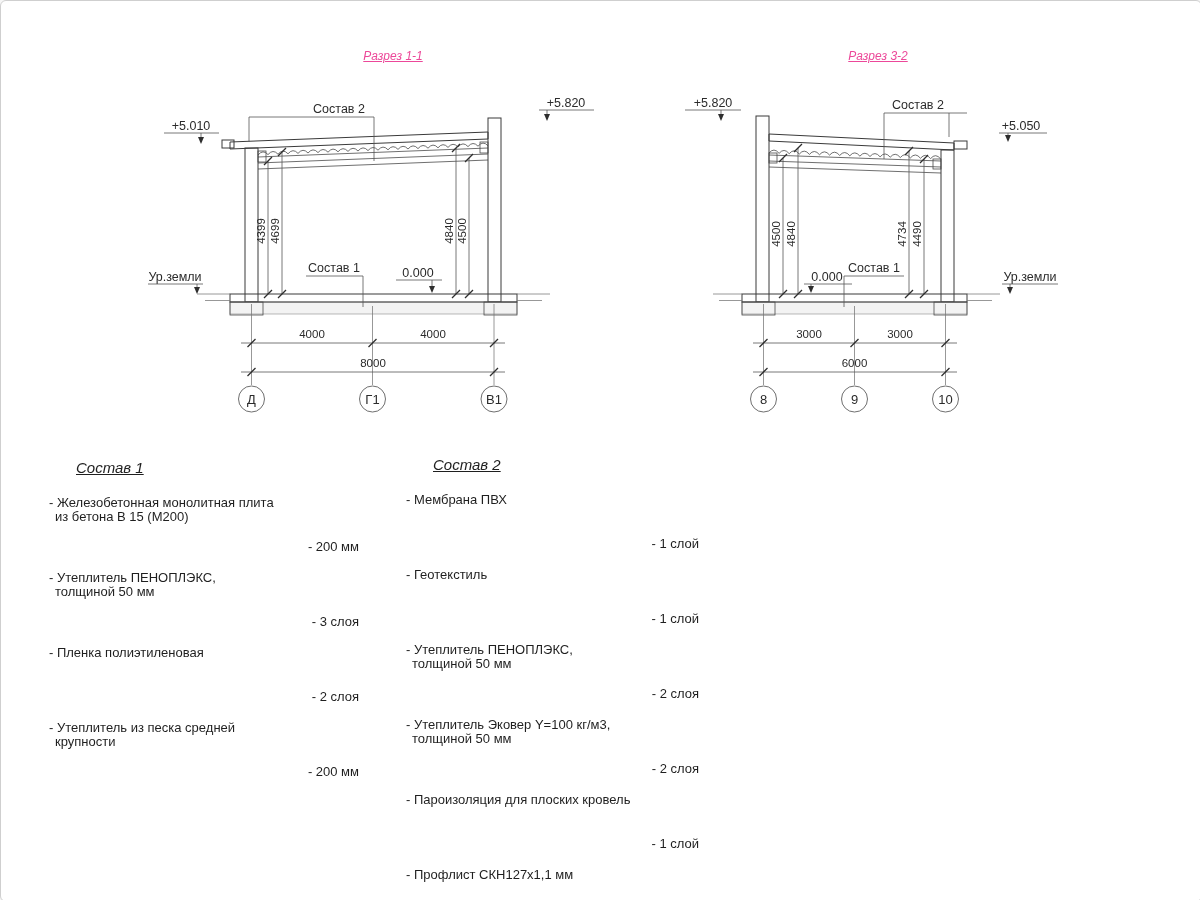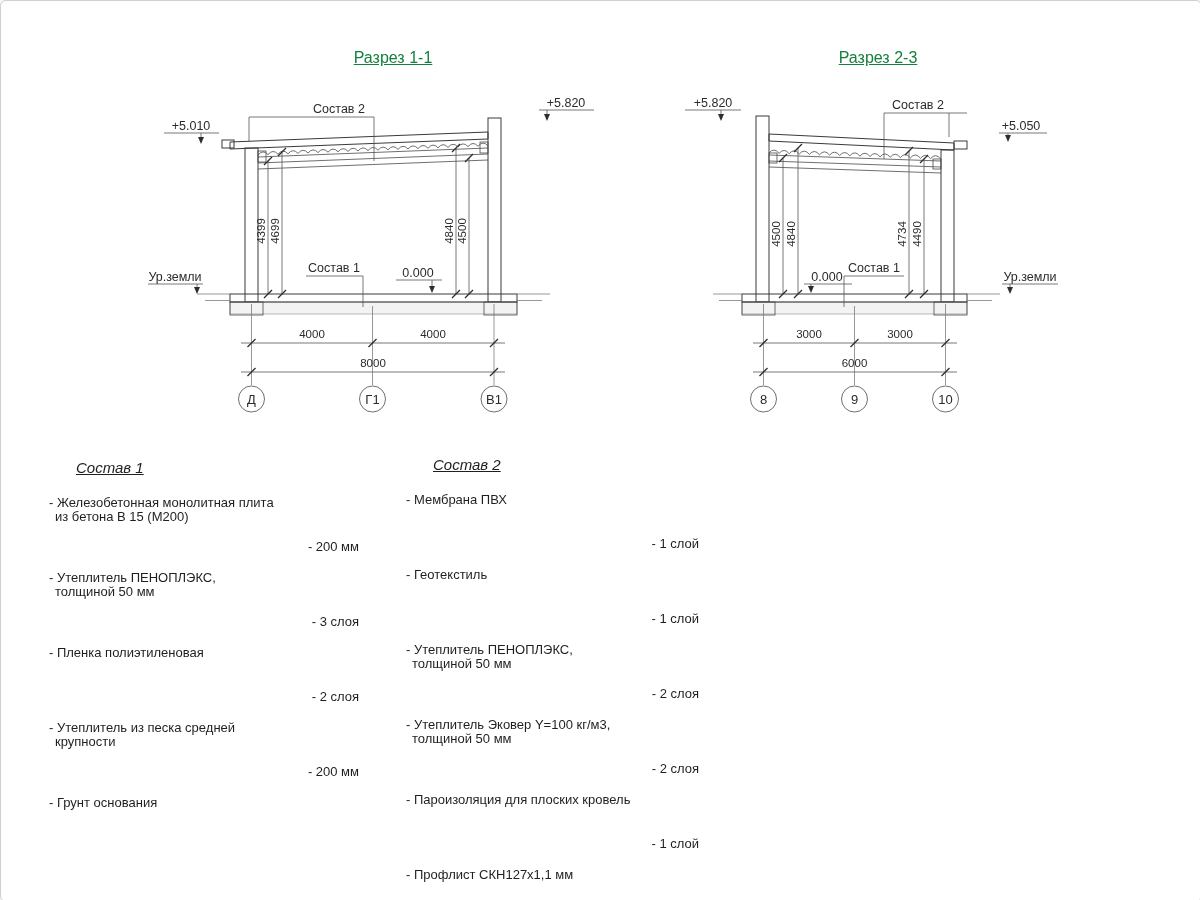--- a/index.html
+++ b/index.html
@@ -1,20 +1,20 @@
 <!DOCTYPE html>
 <html><head>
 <meta charset="utf-8">
 <style>
   html,body{margin:0;padding:0;background:#f6f6f6;}
   .canvas{position:relative;width:1200px;height:900px;background:#ffffff;
           border:1px solid #cfcfcf;border-radius:6px;overflow:hidden;
           font-family:"Liberation Sans",sans-serif;color:#262626;}
-  .dwg-title{position:absolute;transform:translateX(-50%);
-             font-size:16px;font-weight:500;text-decoration:underline;color:#15803d;white-space:nowrap;}
+  .dwg-title{position:absolute;transform:translateX(-50%);font-style:italic;
+             font-size:12px;font-weight:500;text-decoration:underline;color:#ec4899;white-space:nowrap;}
   .dwg{position:absolute;}
   
   .comp{position:absolute;font-size:13px;color:#1f1f1f;}
   .comp-head{font-style:italic;font-size:15px;font-weight:500;text-decoration:underline;
              margin:0 0 19px 27px;line-height:18px;white-space:nowrap;}
   .comp-row{display:flex;justify-content:space-between;
             margin-bottom:17px;line-height:14px;}
   .comp-text{max-width:240px;}
   .comp-text .l2{padding-left:6px;}
   .comp-val{white-space:nowrap;padding-left:8px;margin-top:44px;}
@@ -32,21 +32,21 @@
 </style>
 </head>
 <body>
 
 <div class="canvas">
 
   <div class="dwg-title" style="left:392px;top:48px">
     <span>Разрез 1-1</span>
   </div>
   <div class="dwg-title" style="left:877px;top:48px">
-    <span>Разрез 2-3</span>
+    <span>Разрез 3-2</span>
   </div>
 
   <svg class="dwg" style="left:130px;top:85px" width="470" height="330" viewBox="130 85 470 330">
     <defs>
       <pattern id="wl" width="5" height="5" patternUnits="userSpaceOnUse" patternTransform="rotate(45)">
         <rect width="5" height="5" fill="#e6e6e6"></rect>
           <line x1="0" y1="0" x2="0" y2="5" stroke="#6f6f6f" stroke-width="1.3"></line>
       </pattern>
       <pattern id="rl" width="3.2" height="3.2" patternUnits="userSpaceOnUse" patternTransform="rotate(45)">
         <rect width="3.2" height="3.2" fill="#dedede"></rect>
@@ -269,27 +269,20 @@
       </div>
       <div class="comp-val">-  2 слоя</div>
     </div>
     <div class="comp-row">
       <div class="comp-text">
         <div>- Утеплитель из песка средней</div>
         <div class="l2">крупности</div>
       </div>
       <div class="comp-val">- 200 мм</div>
     </div>
-    <div class="comp-row">
-      <div class="comp-text">
-        <div>- Грунт основания</div>
-        <div class="l2"></div>
-      </div>
-      <div class="comp-val"></div>
-    </div>
   </div>
 
   <div class="comp" style="left:405px;top:455px;width:293px">
     <div class="comp-head">Состав 2</div>
 
     <div class="comp-row">
       <div class="comp-text">
         <div>- Мембрана ПВХ</div>
         <div class="l2"></div>
       </div>

